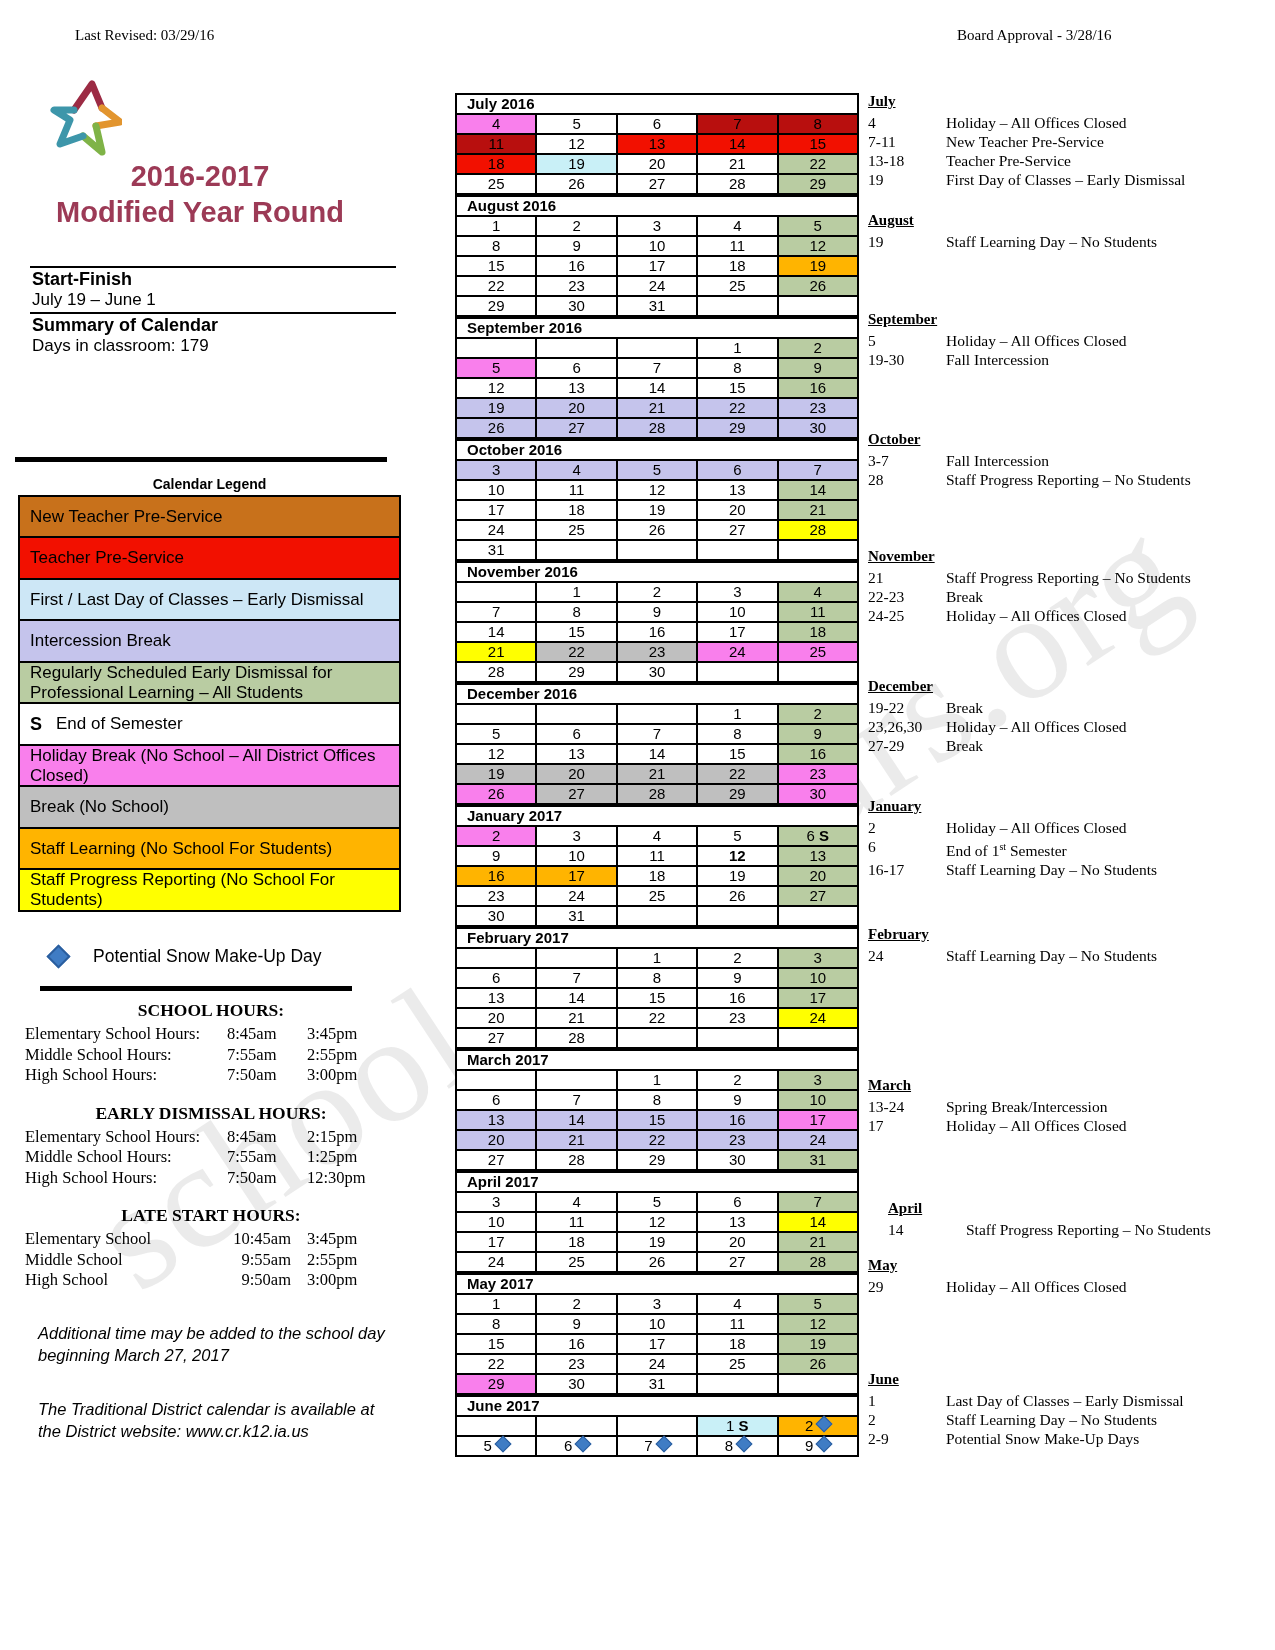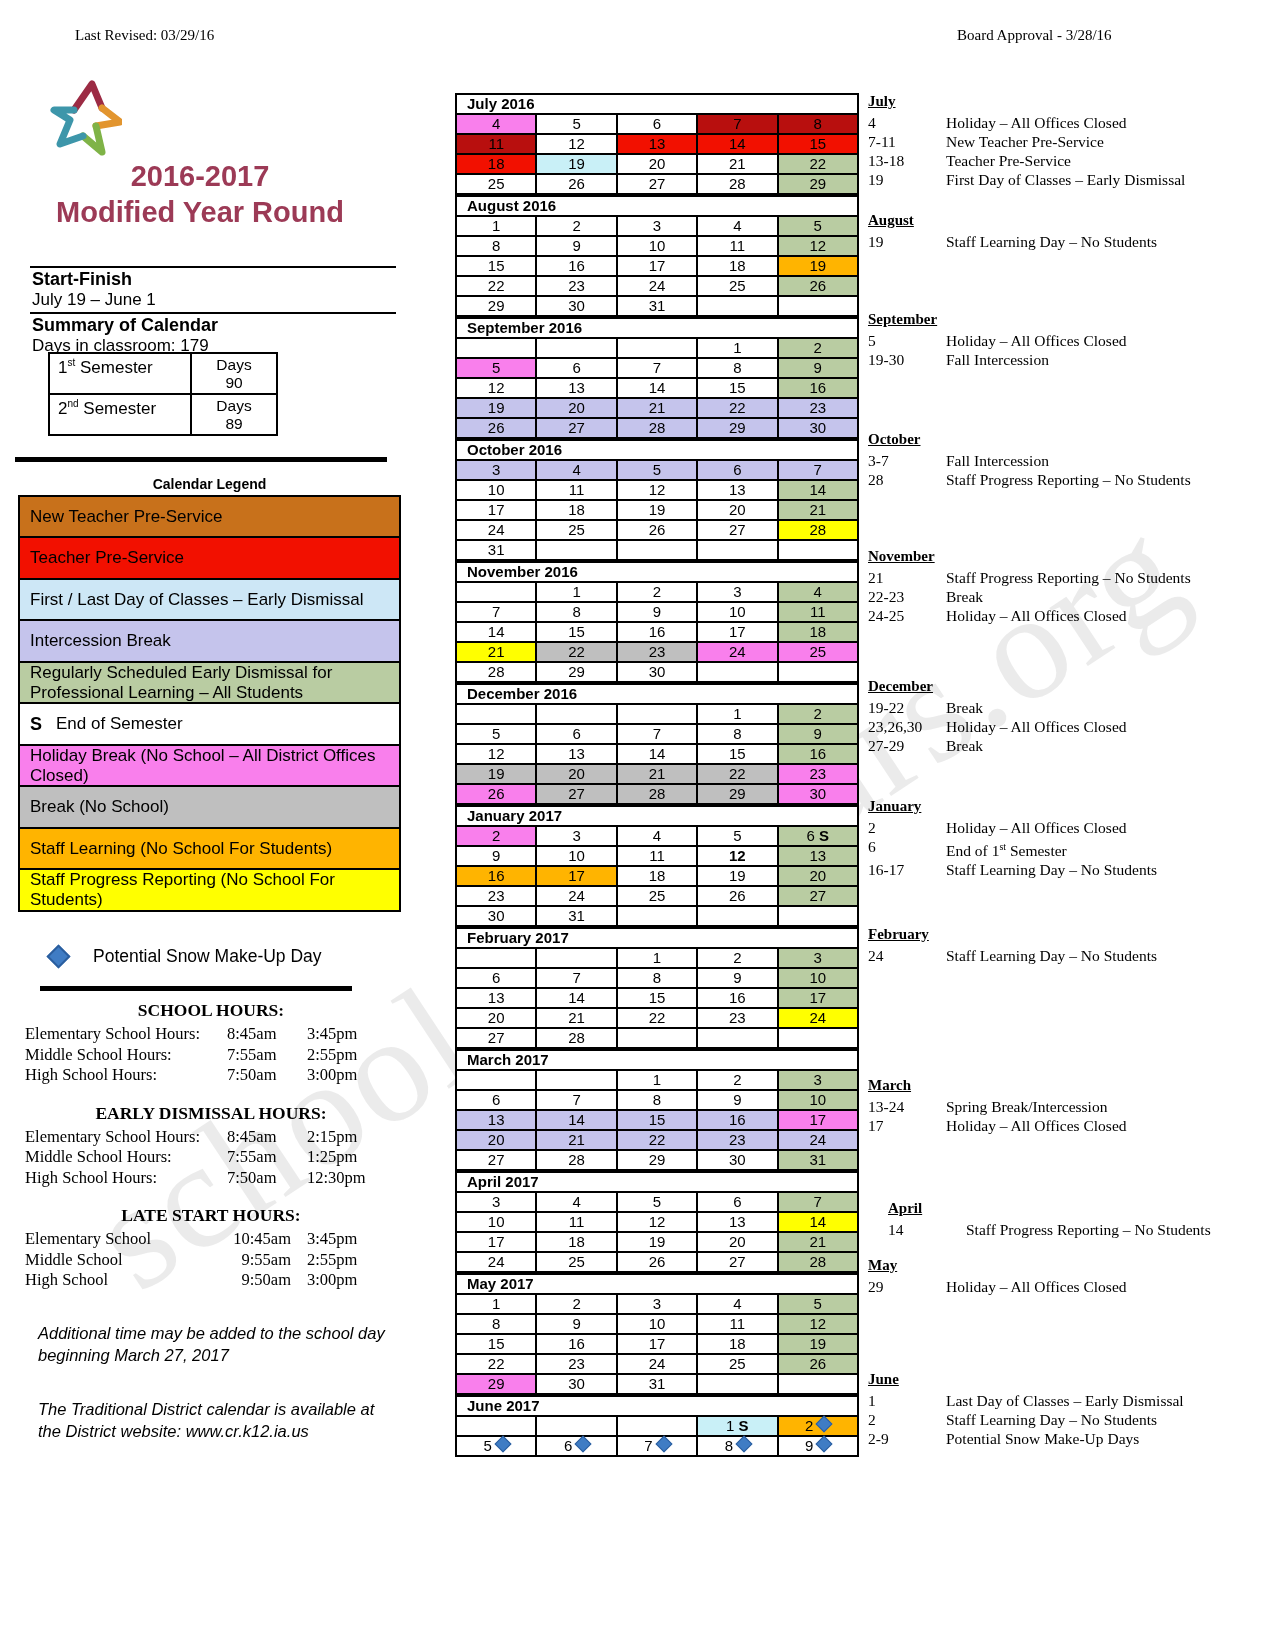--- a/index.html
+++ b/index.html
@@ -123,38 +123,20 @@
 
   <div class="sf">
     <div class="rule"></div>
     <div class="sf-label">Start-Finish</div>
     <div class="sf-value">July 19 – June 1</div>
     <div class="rule"></div>
     <div class="sum-label">Summary of Calendar</div>
     <div class="sum-days">Days in classroom: 179</div>
   </div>
 
-  <table class="sem">
-    <tbody>
-        <tr>
-      <td class="sem-label"><span>1</span><sup>st</sup><span> Semester</span></td>
-      <td class="sem-days">
-            <div>Days</div>
-            <div>90</div>
-          </td>
-    </tr>
-    <tr>
-      <td class="sem-label"><span>2</span><sup>nd</sup><span> Semester</span></td>
-      <td class="sem-days">
-            <div>Days</div>
-            <div>89</div>
-          </td>
-    </tr>
-  </tbody>
-    </table>
 
   <div class="rule-thick" style="left:15px;top:457px;width:372px;"></div>
 
   <div class="legend">
     <div class="legend-title">Calendar Legend</div>
     <div id="legend-items">
         <div class="legend-item" style="background: rgb(200, 113, 27);">
           <span>New Teacher Pre-Service</span>
         </div>
         <div class="legend-item" style="background: rgb(242, 16, 0);">

